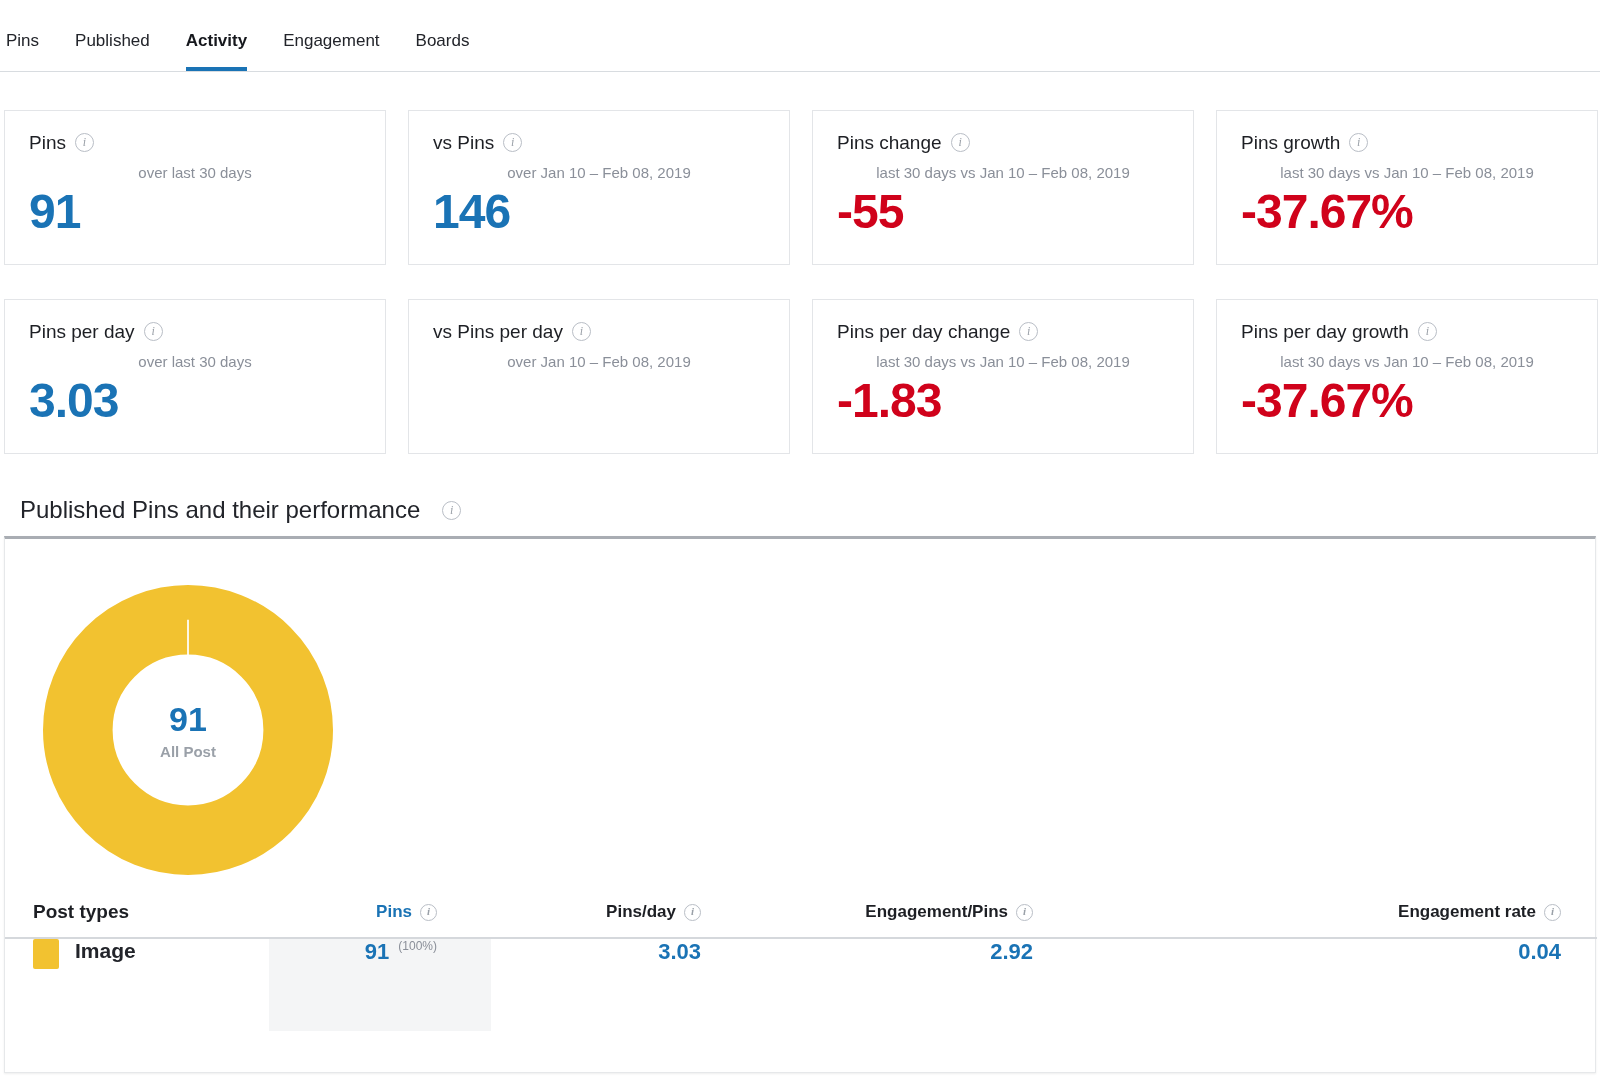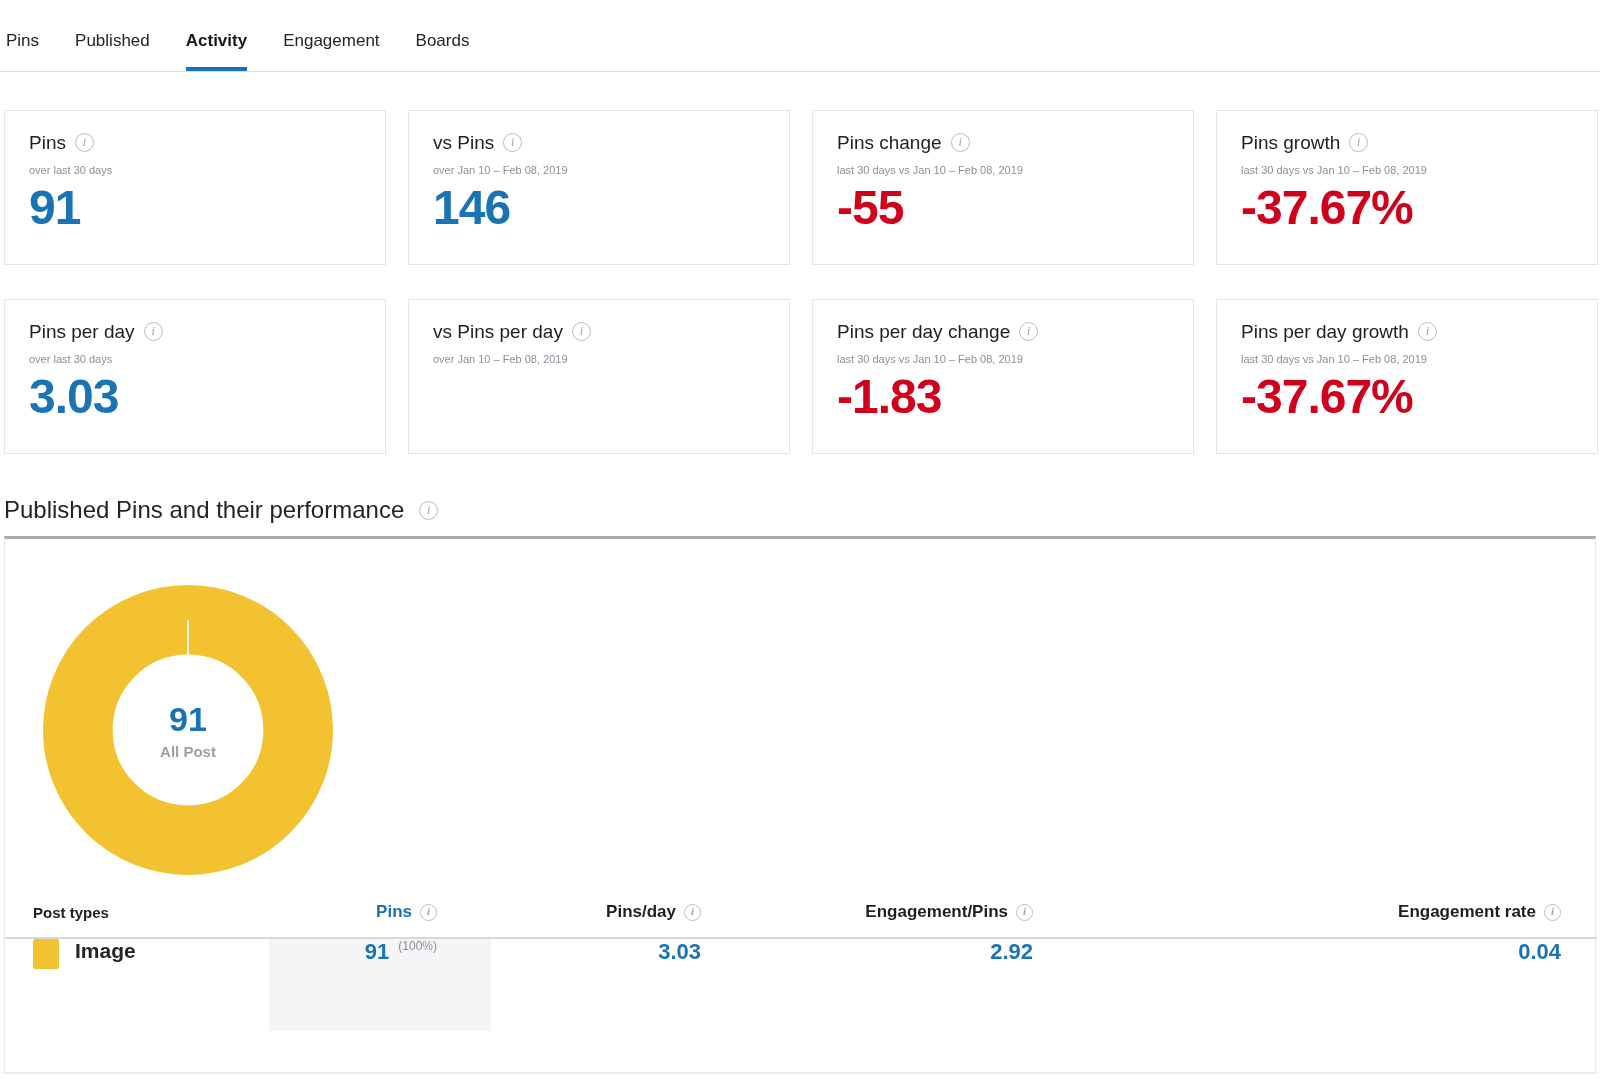--- a/index.html
+++ b/index.html
@@ -49,22 +49,23 @@
     background: #fff;
     padding: 22px 24px 0 24px;
   }
   .card-head {
     display: flex; align-items: center; gap: 9px;
     font-size: 19px; color: #1d1f24; line-height: 1;
     white-space: nowrap;
   }
   .card-sub {
     margin-top: 13px;
-    font-size: 11px; color: #8a8f99; line-height: 1;
+    font-size: 15px; color: #8a8f99; line-height: 1;
     white-space: nowrap;
+    text-align: center;
   }
   .card-val {
     margin-top: 6px;
     font-size: 48px; font-weight: bold; line-height: 1.1;
     letter-spacing: -1px;
   }
   .val-blue { color: #1a73b5; }
   .val-red  { color: #d0021b; }
 
   
@@ -74,22 +75,22 @@
     border: 1.4px solid #b9bec6; border-radius: 50%;
     color: #9aa0a8; font-size: 12px; font-style: italic;
     font-family: "Liberation Serif", serif;
     line-height: 1; cursor: pointer; vertical-align: middle;
     padding-bottom: 1px;
   }
   .info.sm { width: 17px; height: 17px; min-width: 17px; font-size: 11px; }
 
   
   .section-title {
-    position: absolute; left: 4px; top: 498px;
-    display: flex; align-items: center; gap: 15px;
+    position: absolute; left: 20px; top: 498px;
+    display: flex; align-items: center; gap: 22px;
     font-size: 24px; color: #22242a; line-height: 1;
   }
 
   
   .panel {
     position: absolute; left: 4px; top: 536px;
     width: 1592px; height: 537px;
     background: #fff;
     border: 1px solid #e6e8ea;
     border-top: 3px solid #a9adb3;
@@ -106,21 +107,21 @@
   .donut-num { font-size: 34px; font-weight: bold; color: #1a73b5; line-height: 1; }
   .donut-lbl { margin-top: 8px; font-size: 15px; font-weight: bold; color: #9aa0a8; line-height: 1; }
 
   
   .tbl { position: absolute; left: 0; top: 348px; width: 1592px; }
   .thead {
     display: flex; align-items: center;
     height: 52px; padding: 0 28px;
     border-bottom: 2px solid #d5d8dc;
   }
-  .th { display: flex; align-items: center; gap: 8px; font-size: 15px; color: #1d1f24; font-weight: bold; }
+  .th { display: flex; align-items: center; gap: 8px; font-size: 19px; color: #1d1f24; font-weight: bold; }
   .th.active-col { color: #1a73b5; }
   .trow {
     display: flex; align-items: stretch;
     height: 92px; padding: 0 28px;
   }
   .td { display: flex; align-items: flex-start; font-size: 22px; font-weight: bold; color: #1a73b5; }
 
   .c-type   { width: 236px; flex: 0 0 236px; justify-content: flex-start; }
   .c-pins   { width: 222px; flex: 0 0 222px; justify-content: flex-end; padding-right: 54px; }
   .c-perday { width: 272px; flex: 0 0 272px; justify-content: flex-end; padding-right: 62px; }

